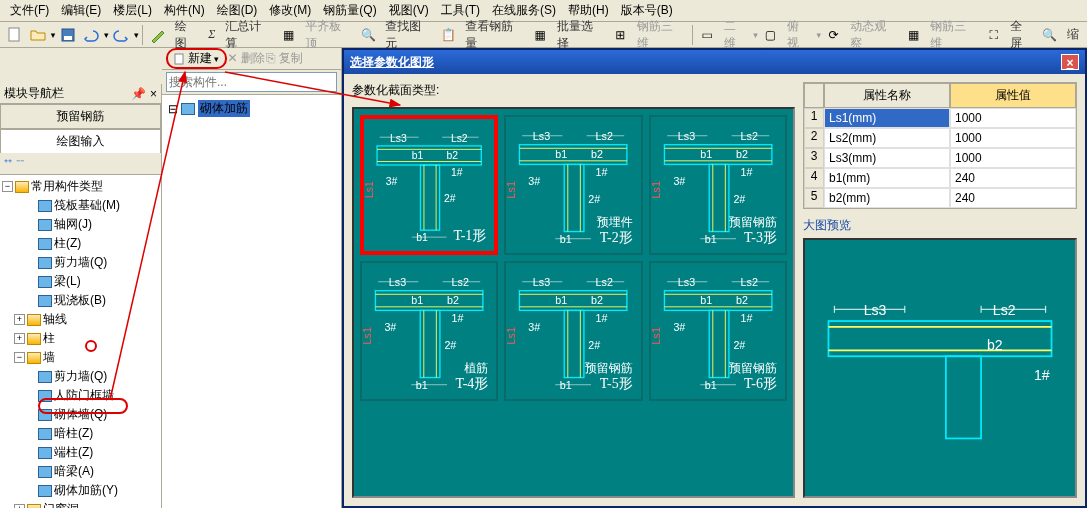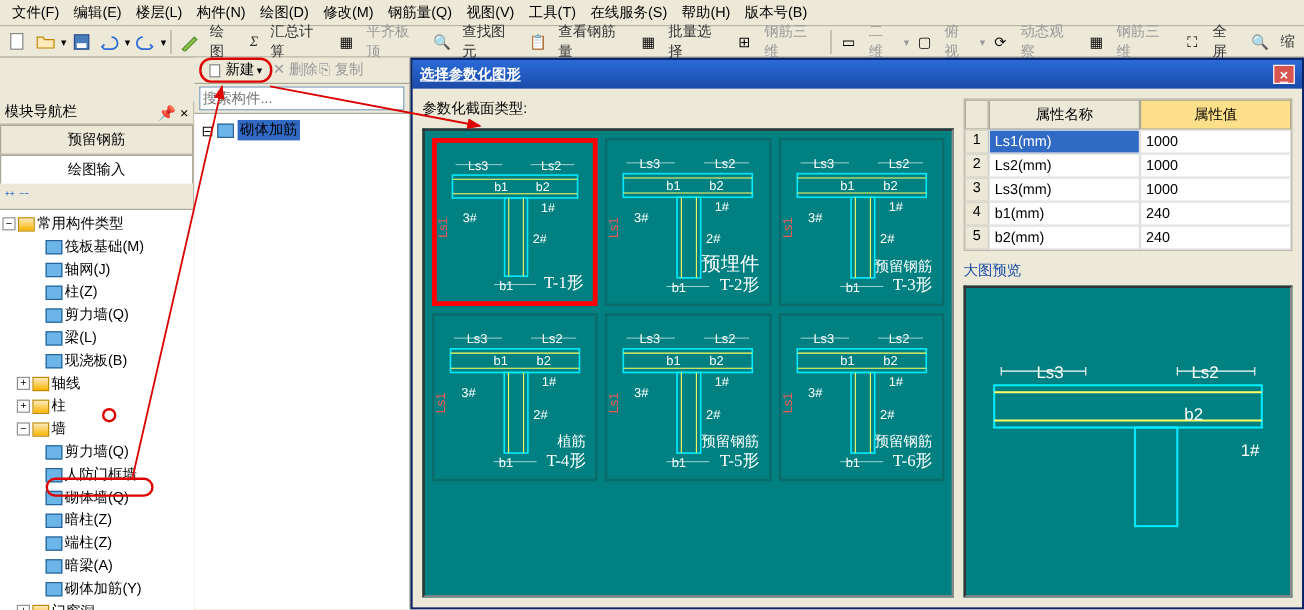--- a/index.html
+++ b/index.html
@@ -369,21 +369,21 @@
                   <text x="92" y="90">2#</text>
       <text x="25" y="70">3#</text>
       <text x="60" y="135">b1</text>
     </g>
     <text x="10" y="85" fill="#f55" font-size="10" transform="rotate(-90 10 85)">Ls1</text>
     <g stroke="#fff" stroke-width="0.6">
       <path d="M18 15 h45 M90 15 h42"></path>
       <path d="M55 130 h40"></path>
     </g>
   </svg>
-  <div style="position:absolute;bottom:22px;right:8px;color:#fff;font-size:16px">预埋件</div>
+  <div style="position:absolute;bottom:22px;right:8px;color:#fff;font-size:12px">预埋件</div>
   <div class="shape-label">T-2形</div>
             </div>
             <div class="shape">
               <svg viewBox="0 0 150 140">
     <g stroke="#00eaff" fill="none" stroke-width="1.5">
       <rect x="15" y="25" width="120" height="22"></rect>
       <rect x="65" y="47" width="22" height="75"></rect>
       <path d="M15 29 h120 M15 43 h120" stroke="#ff6" stroke-width="1"></path>
       <path d="M69 47 v75 M83 47 v75" stroke="#ff6" stroke-width="1"></path>
     </g>

